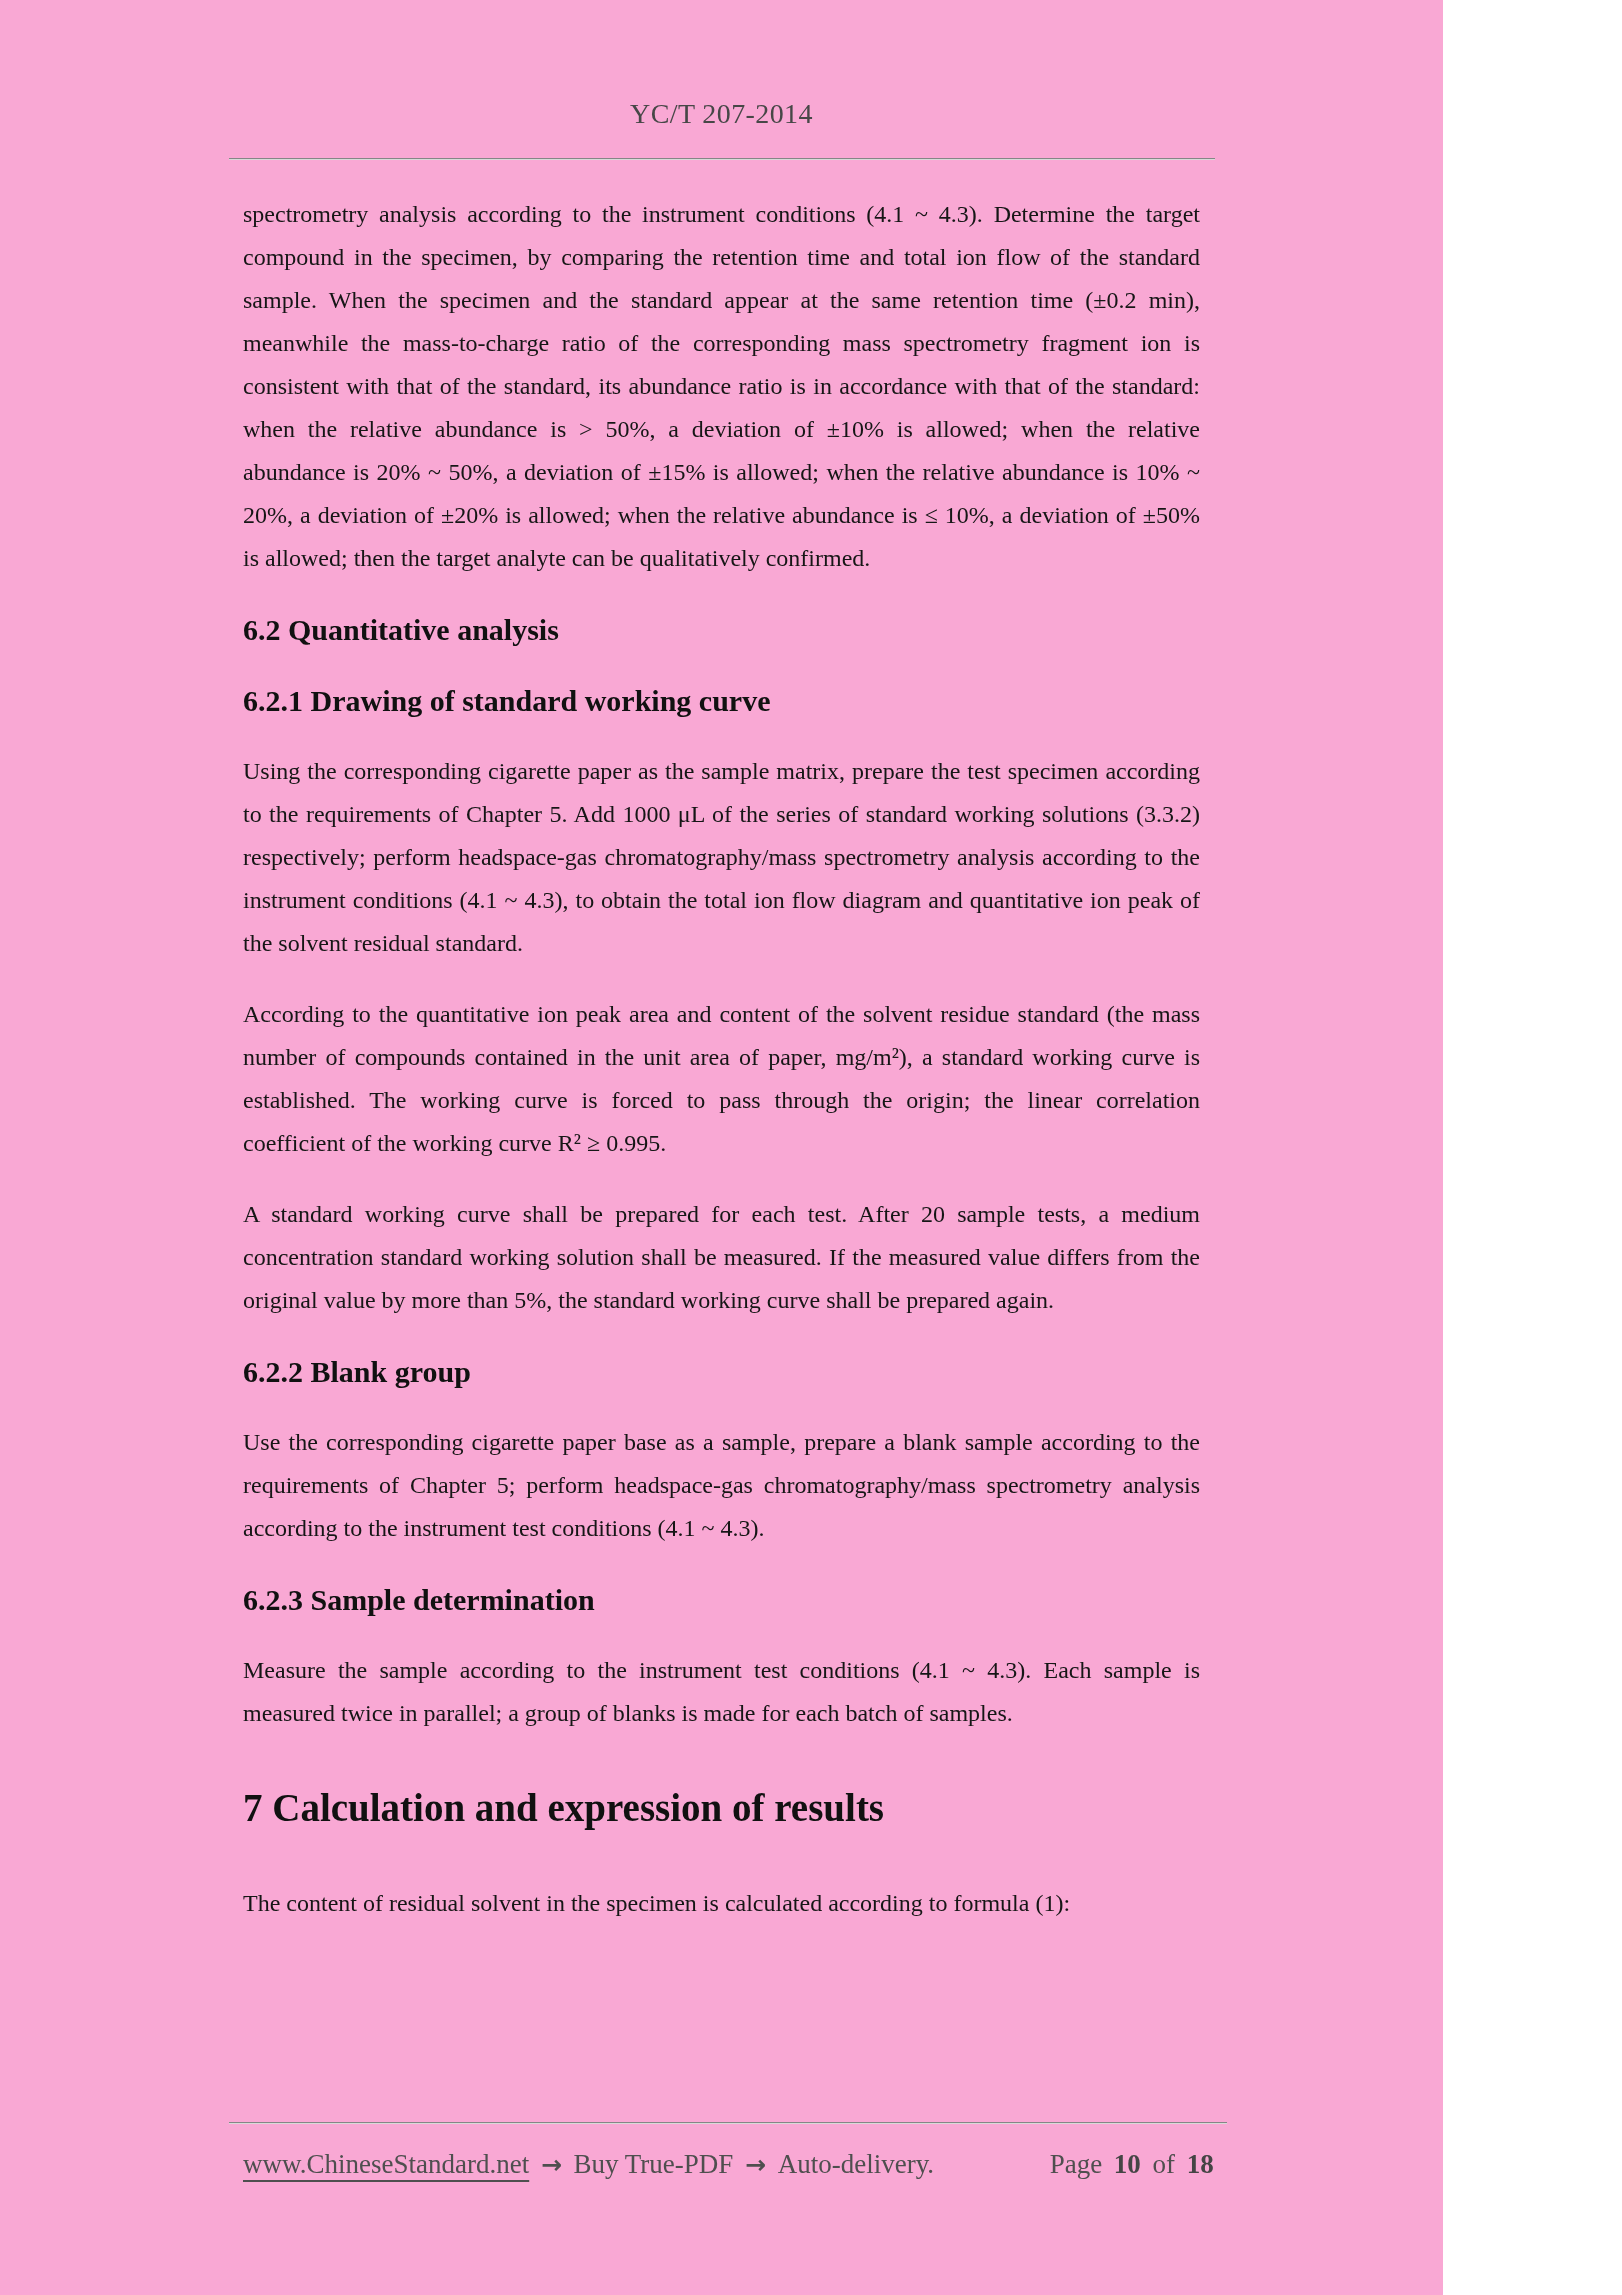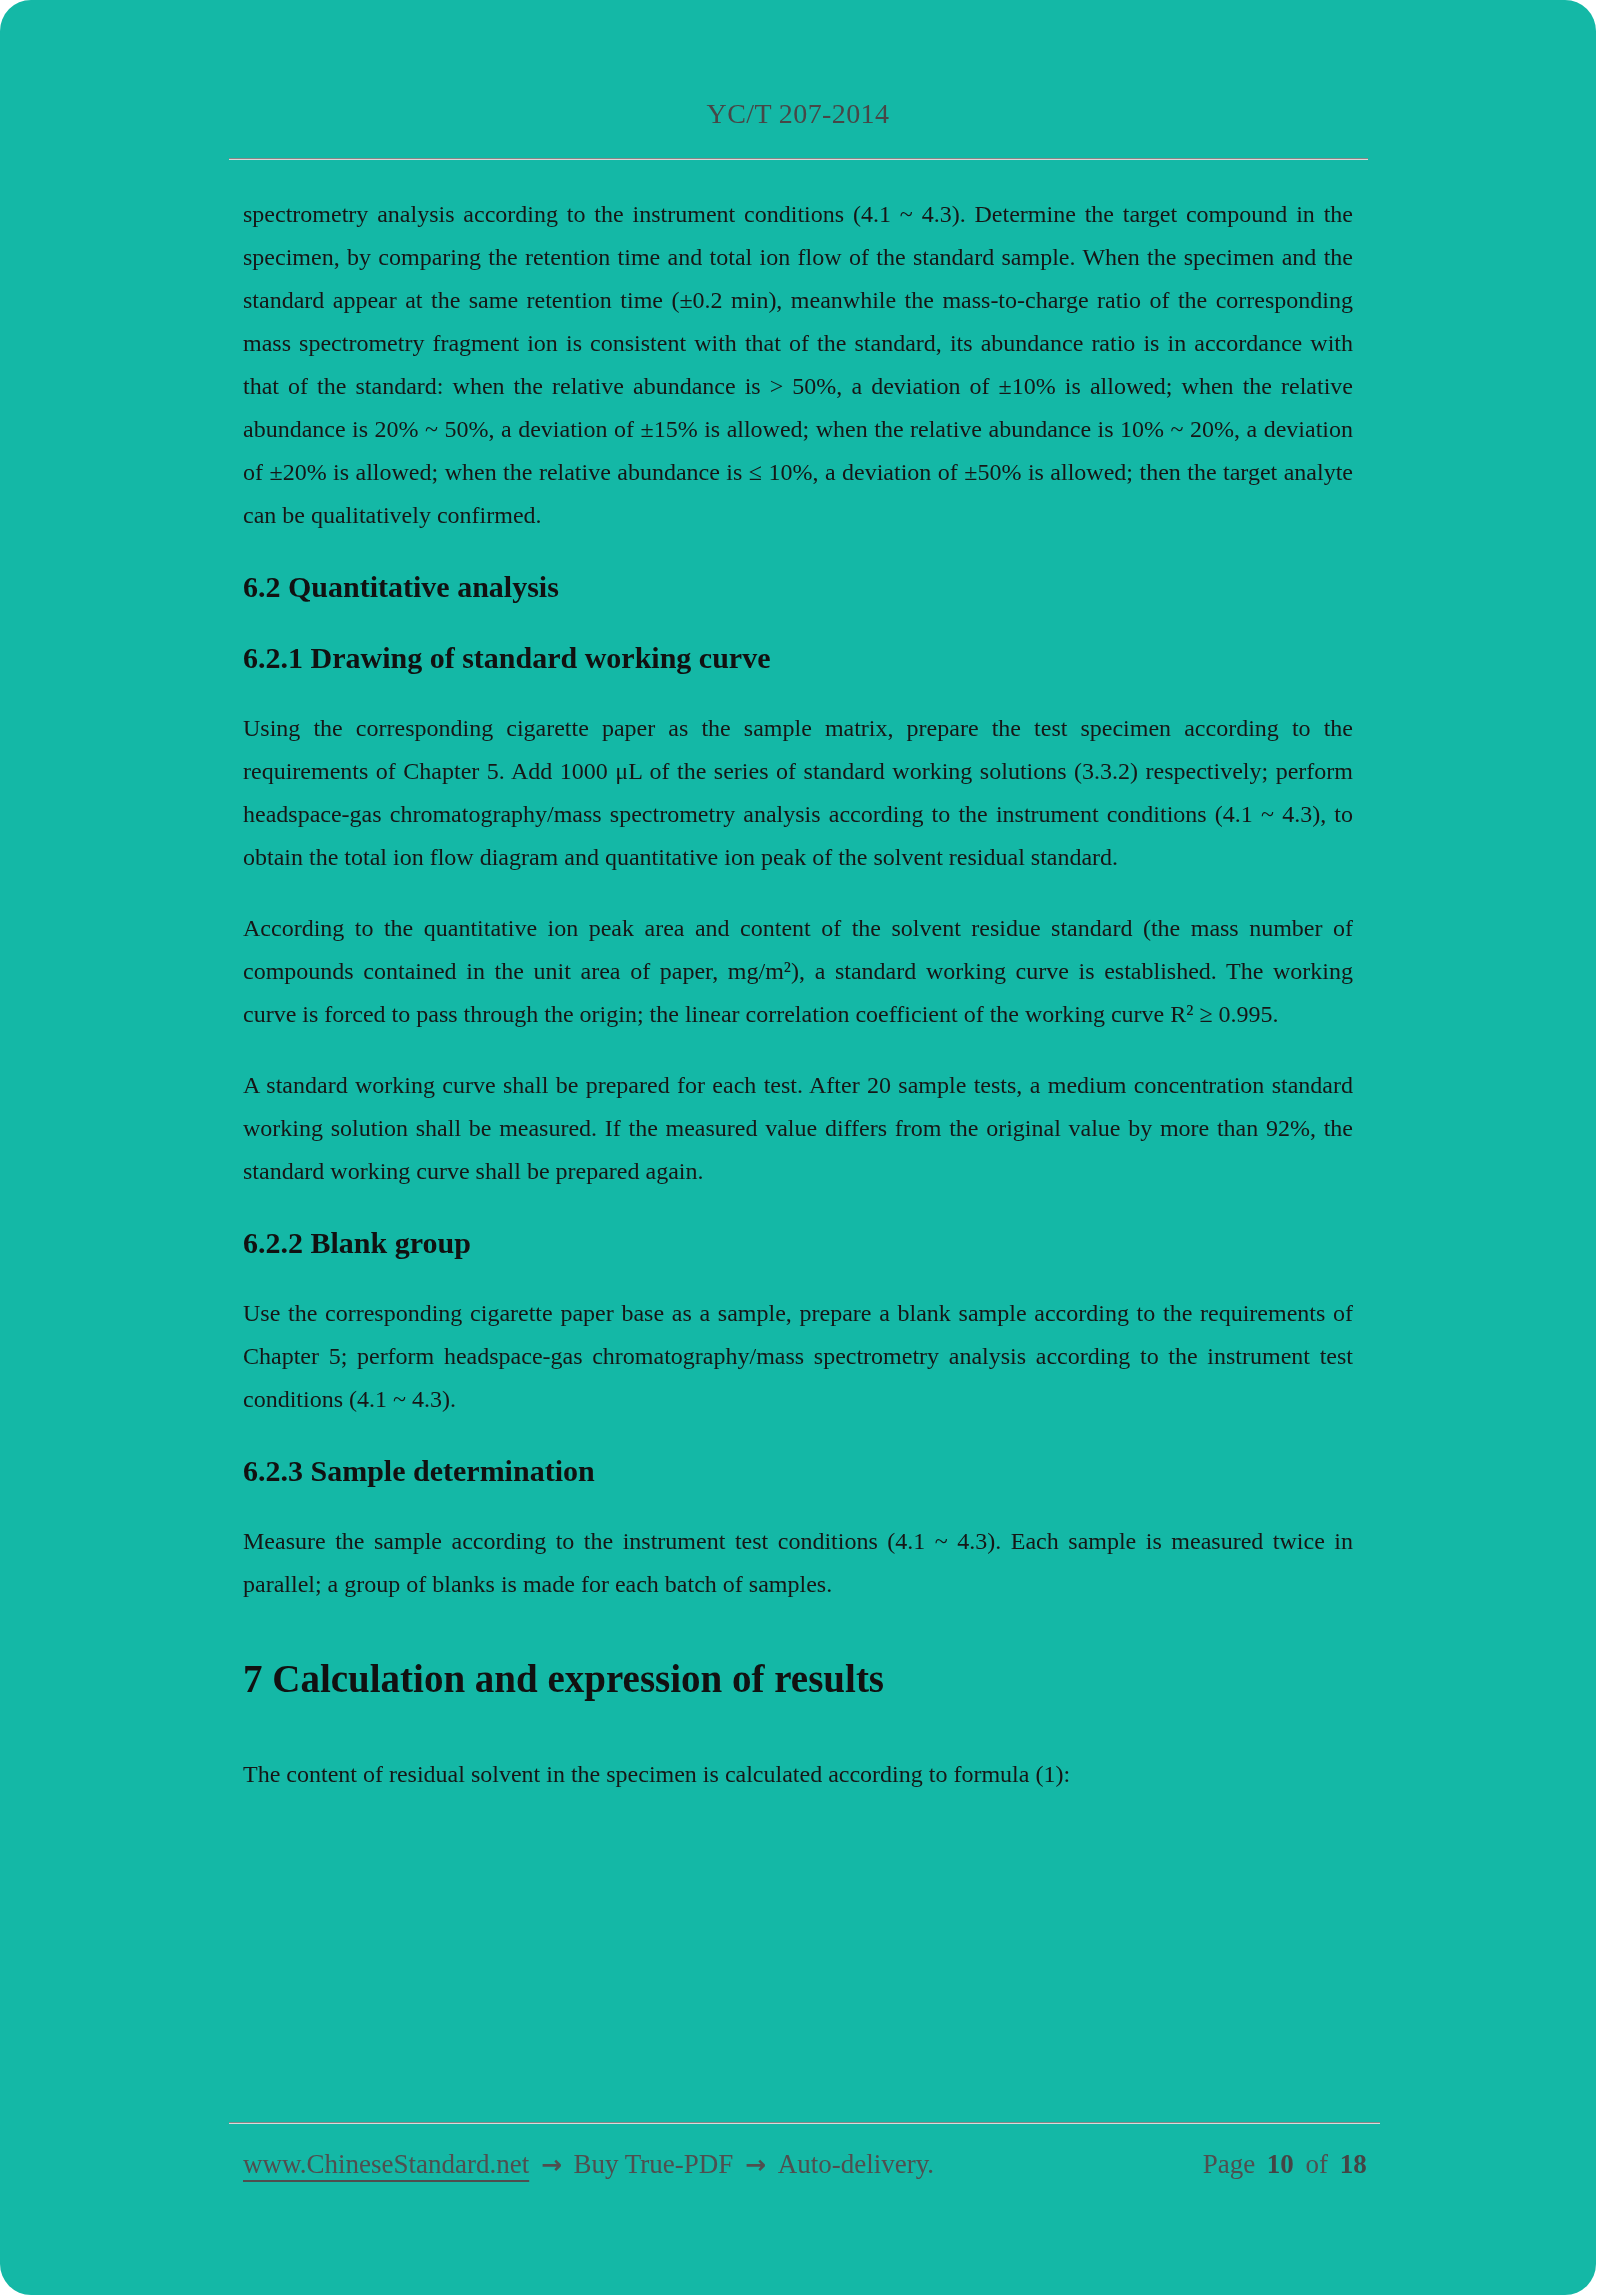--- a/index.html
+++ b/index.html
@@ -1,25 +1,24 @@
 <!DOCTYPE html>
 <html style="font-size:13.3px"><head>
 <meta charset="utf-8">
 <style>
   * { margin: 0; padding: 0; box-sizing: border-box; }
   html, body { background: #ffffff; }
   body { font-family: "Liberation Serif", "DejaVu Serif", serif; }
 
   .page {
     position: relative;
-    width: 1596px;
+    width: 1443px;
     height: 2295px;
-    background: #14b8a6;
+    background: #f9a8d4;
     overflow: hidden;
-    border-radius: 31px;
   }
 
   
   .doc-number {
     margin-top: 95px;
     text-align: center;
     font-size: 28px;
     line-height: 37px;
     color: #474747;
     letter-spacing: 0.4px;
@@ -118,21 +117,21 @@
     <p class="body-para">spectrometry analysis according to the instrument conditions (4.1 ~ 4.3). Determine the target compound in the specimen, by comparing the retention time and total ion flow of the standard sample. When the specimen and the standard appear at the same retention time (±0.2 min), meanwhile the mass-to-charge ratio of the corresponding mass spectrometry fragment ion is consistent with that of the standard, its abundance ratio is in accordance with that of the standard: when the relative abundance is &gt; 50%, a deviation of ±10% is allowed; when the relative abundance is 20% ~ 50%, a deviation of ±15% is allowed; when the relative abundance is 10% ~ 20%, a deviation of ±20% is allowed; when the relative abundance is ≤ 10%, a deviation of ±50% is allowed; then the target analyte can be qualitatively confirmed.</p>
 
     <h2 class="h-sub">6.2 Quantitative analysis</h2>
 
     <h3 class="h-sub">6.2.1 Drawing of standard working curve</h3>
 
     <p class="body-para">Using the corresponding cigarette paper as the sample matrix, prepare the test specimen according to the requirements of Chapter 5. Add 1000 μL of the series of standard working solutions (3.3.2) respectively; perform headspace-gas chromatography/mass spectrometry analysis according to the instrument conditions (4.1 ~ 4.3), to obtain the total ion flow diagram and quantitative ion peak of the solvent residual standard.</p>
 
     <p class="body-para">According to the quantitative ion peak area and content of the solvent residue standard (the mass number of compounds contained in the unit area of paper, mg/m²), a standard working curve is established. The working curve is forced to pass through the origin; the linear correlation coefficient of the working curve R² ≥ 0.995.</p>
 
-    <p class="body-para">A standard working curve shall be prepared for each test. After 20 sample tests, a medium concentration standard working solution shall be measured. If the measured value differs from the original value by more than 92%, the standard working curve shall be prepared again.</p>
+    <p class="body-para">A standard working curve shall be prepared for each test. After 20 sample tests, a medium concentration standard working solution shall be measured. If the measured value differs from the original value by more than 5%, the standard working curve shall be prepared again.</p>
 
     <h3 class="h-sub">6.2.2 Blank group</h3>
 
     <p class="body-para">Use the corresponding cigarette paper base as a sample, prepare a blank sample according to the requirements of Chapter 5; perform headspace-gas chromatography/mass spectrometry analysis according to the instrument test conditions (4.1 ~ 4.3).</p>
 
     <h3 class="h-sub">6.2.3 Sample determination</h3>
 
     <p class="body-para">Measure the sample according to the instrument test conditions (4.1 ~ 4.3). Each sample is measured twice in parallel; a group of blanks is made for each batch of samples.</p>
 
     <h1 class="h-chapter">7 Calculation and expression of results</h1>

